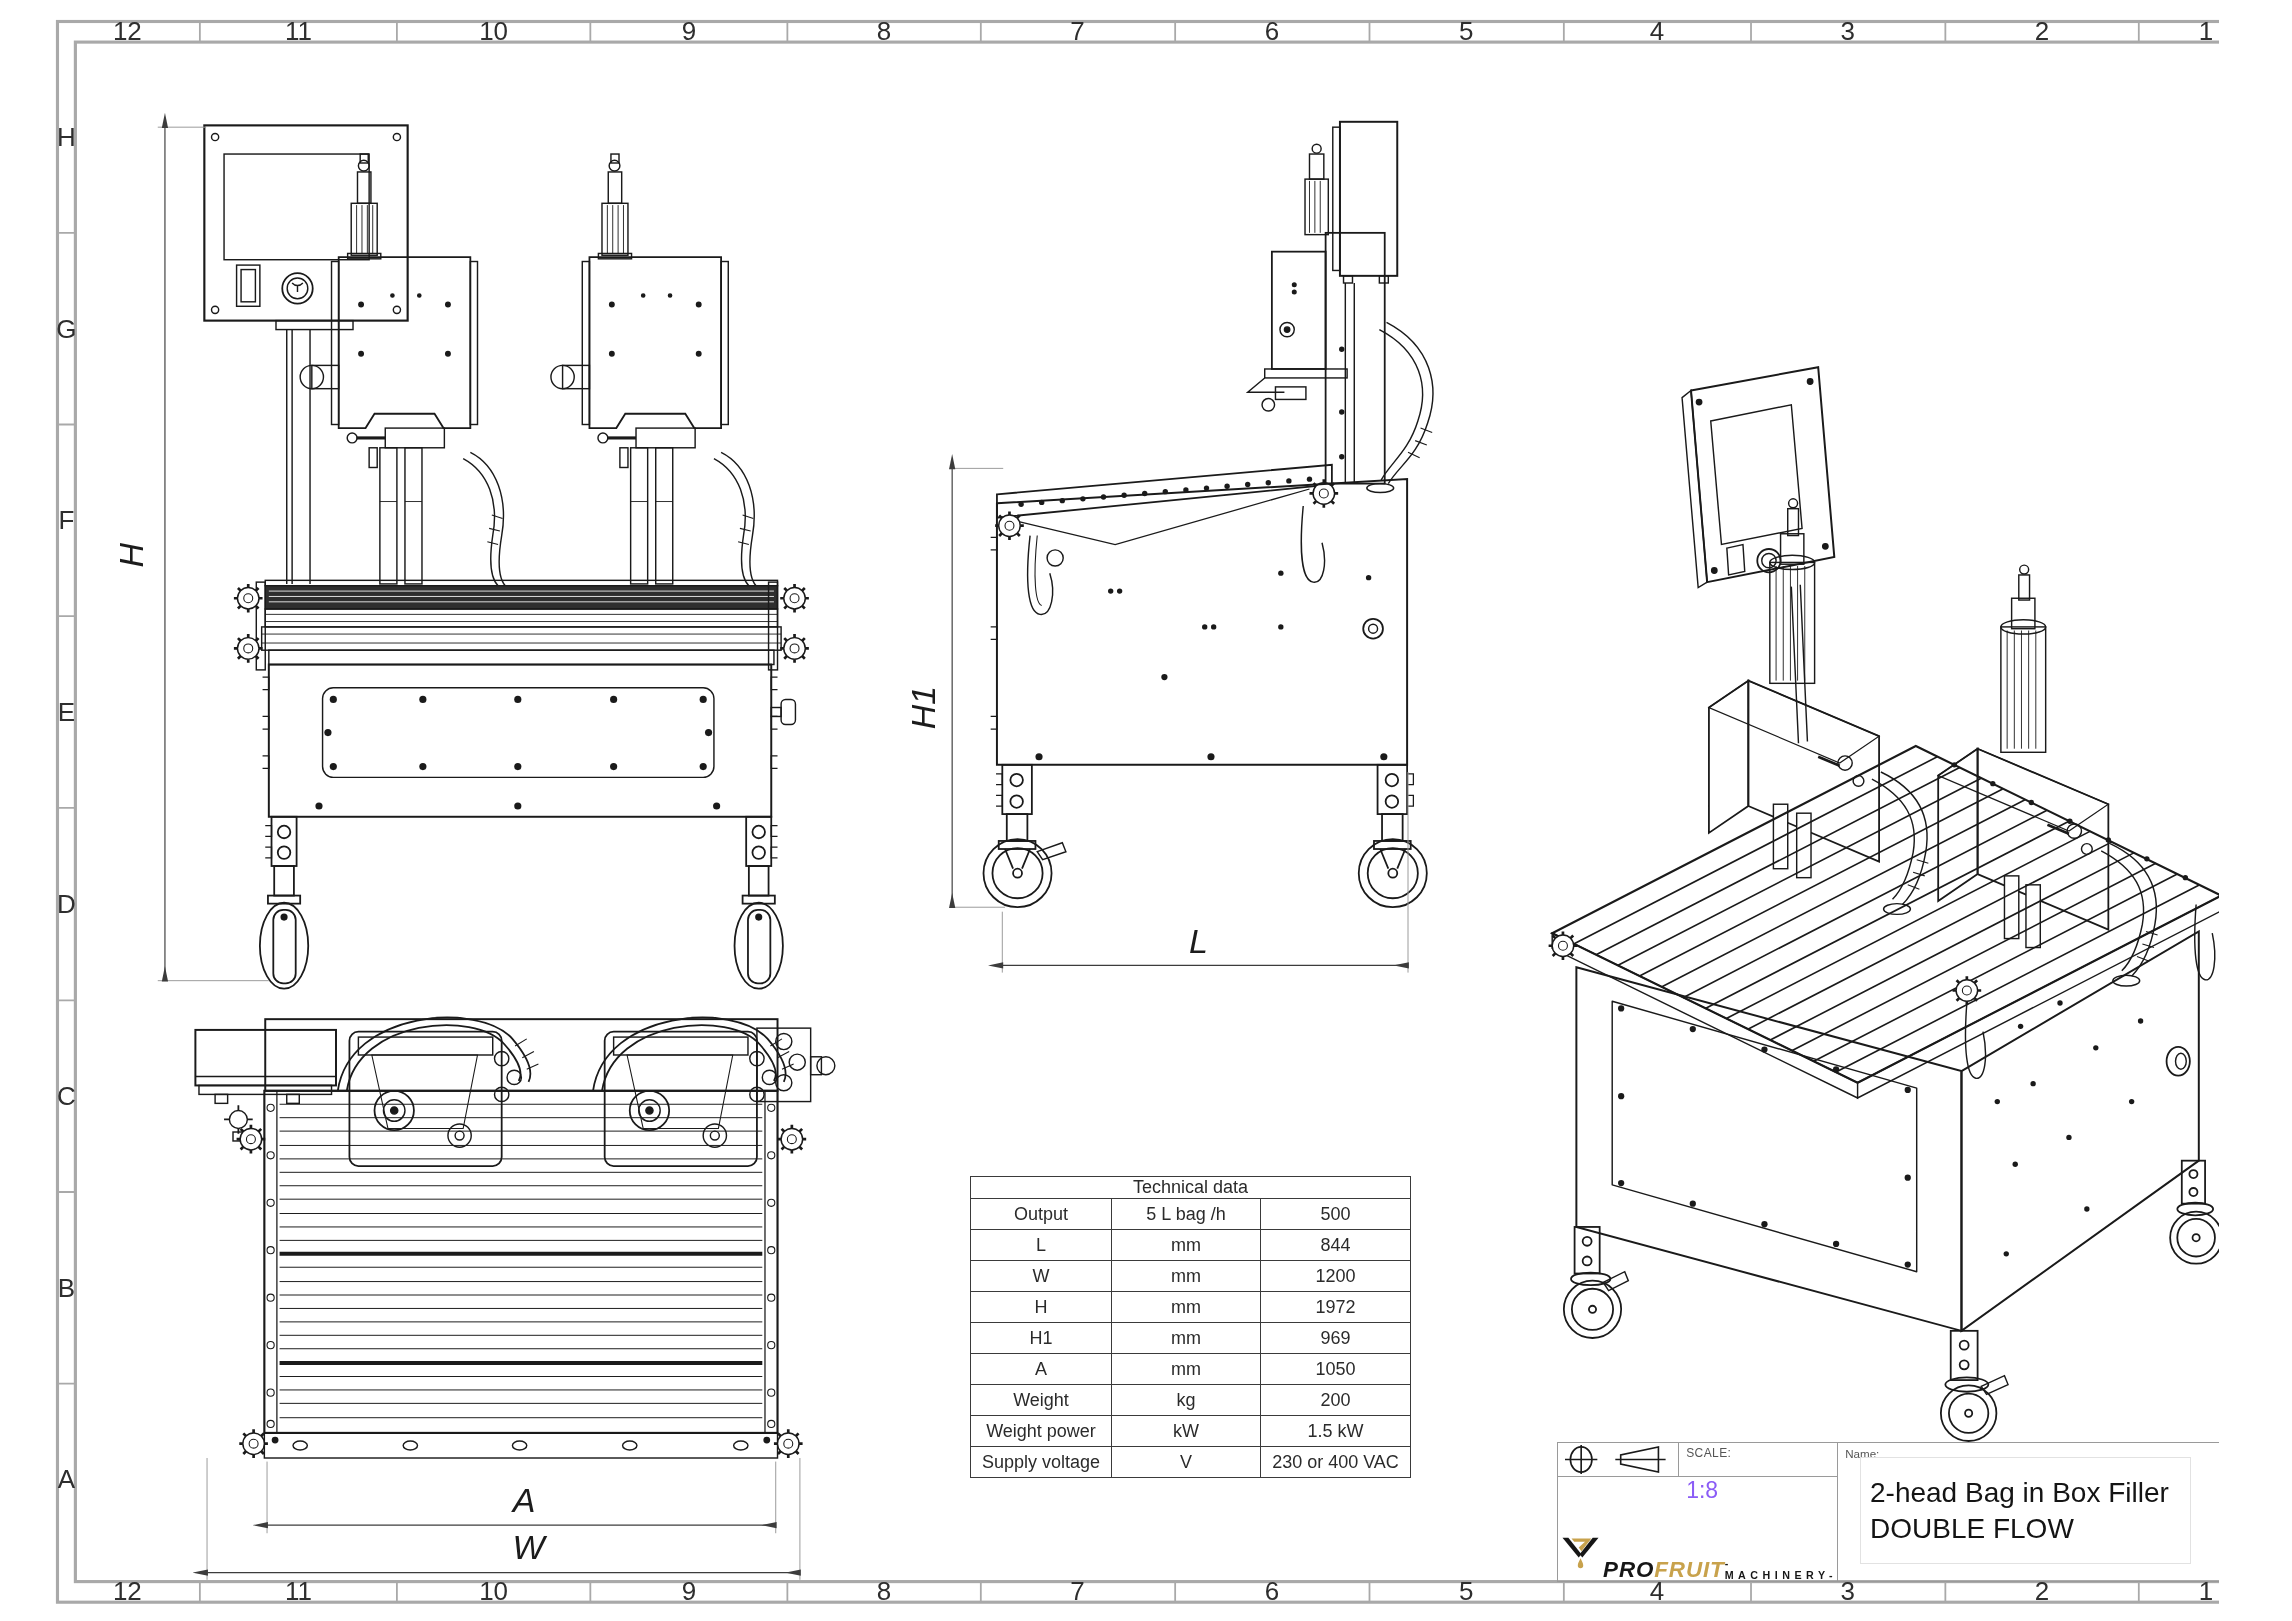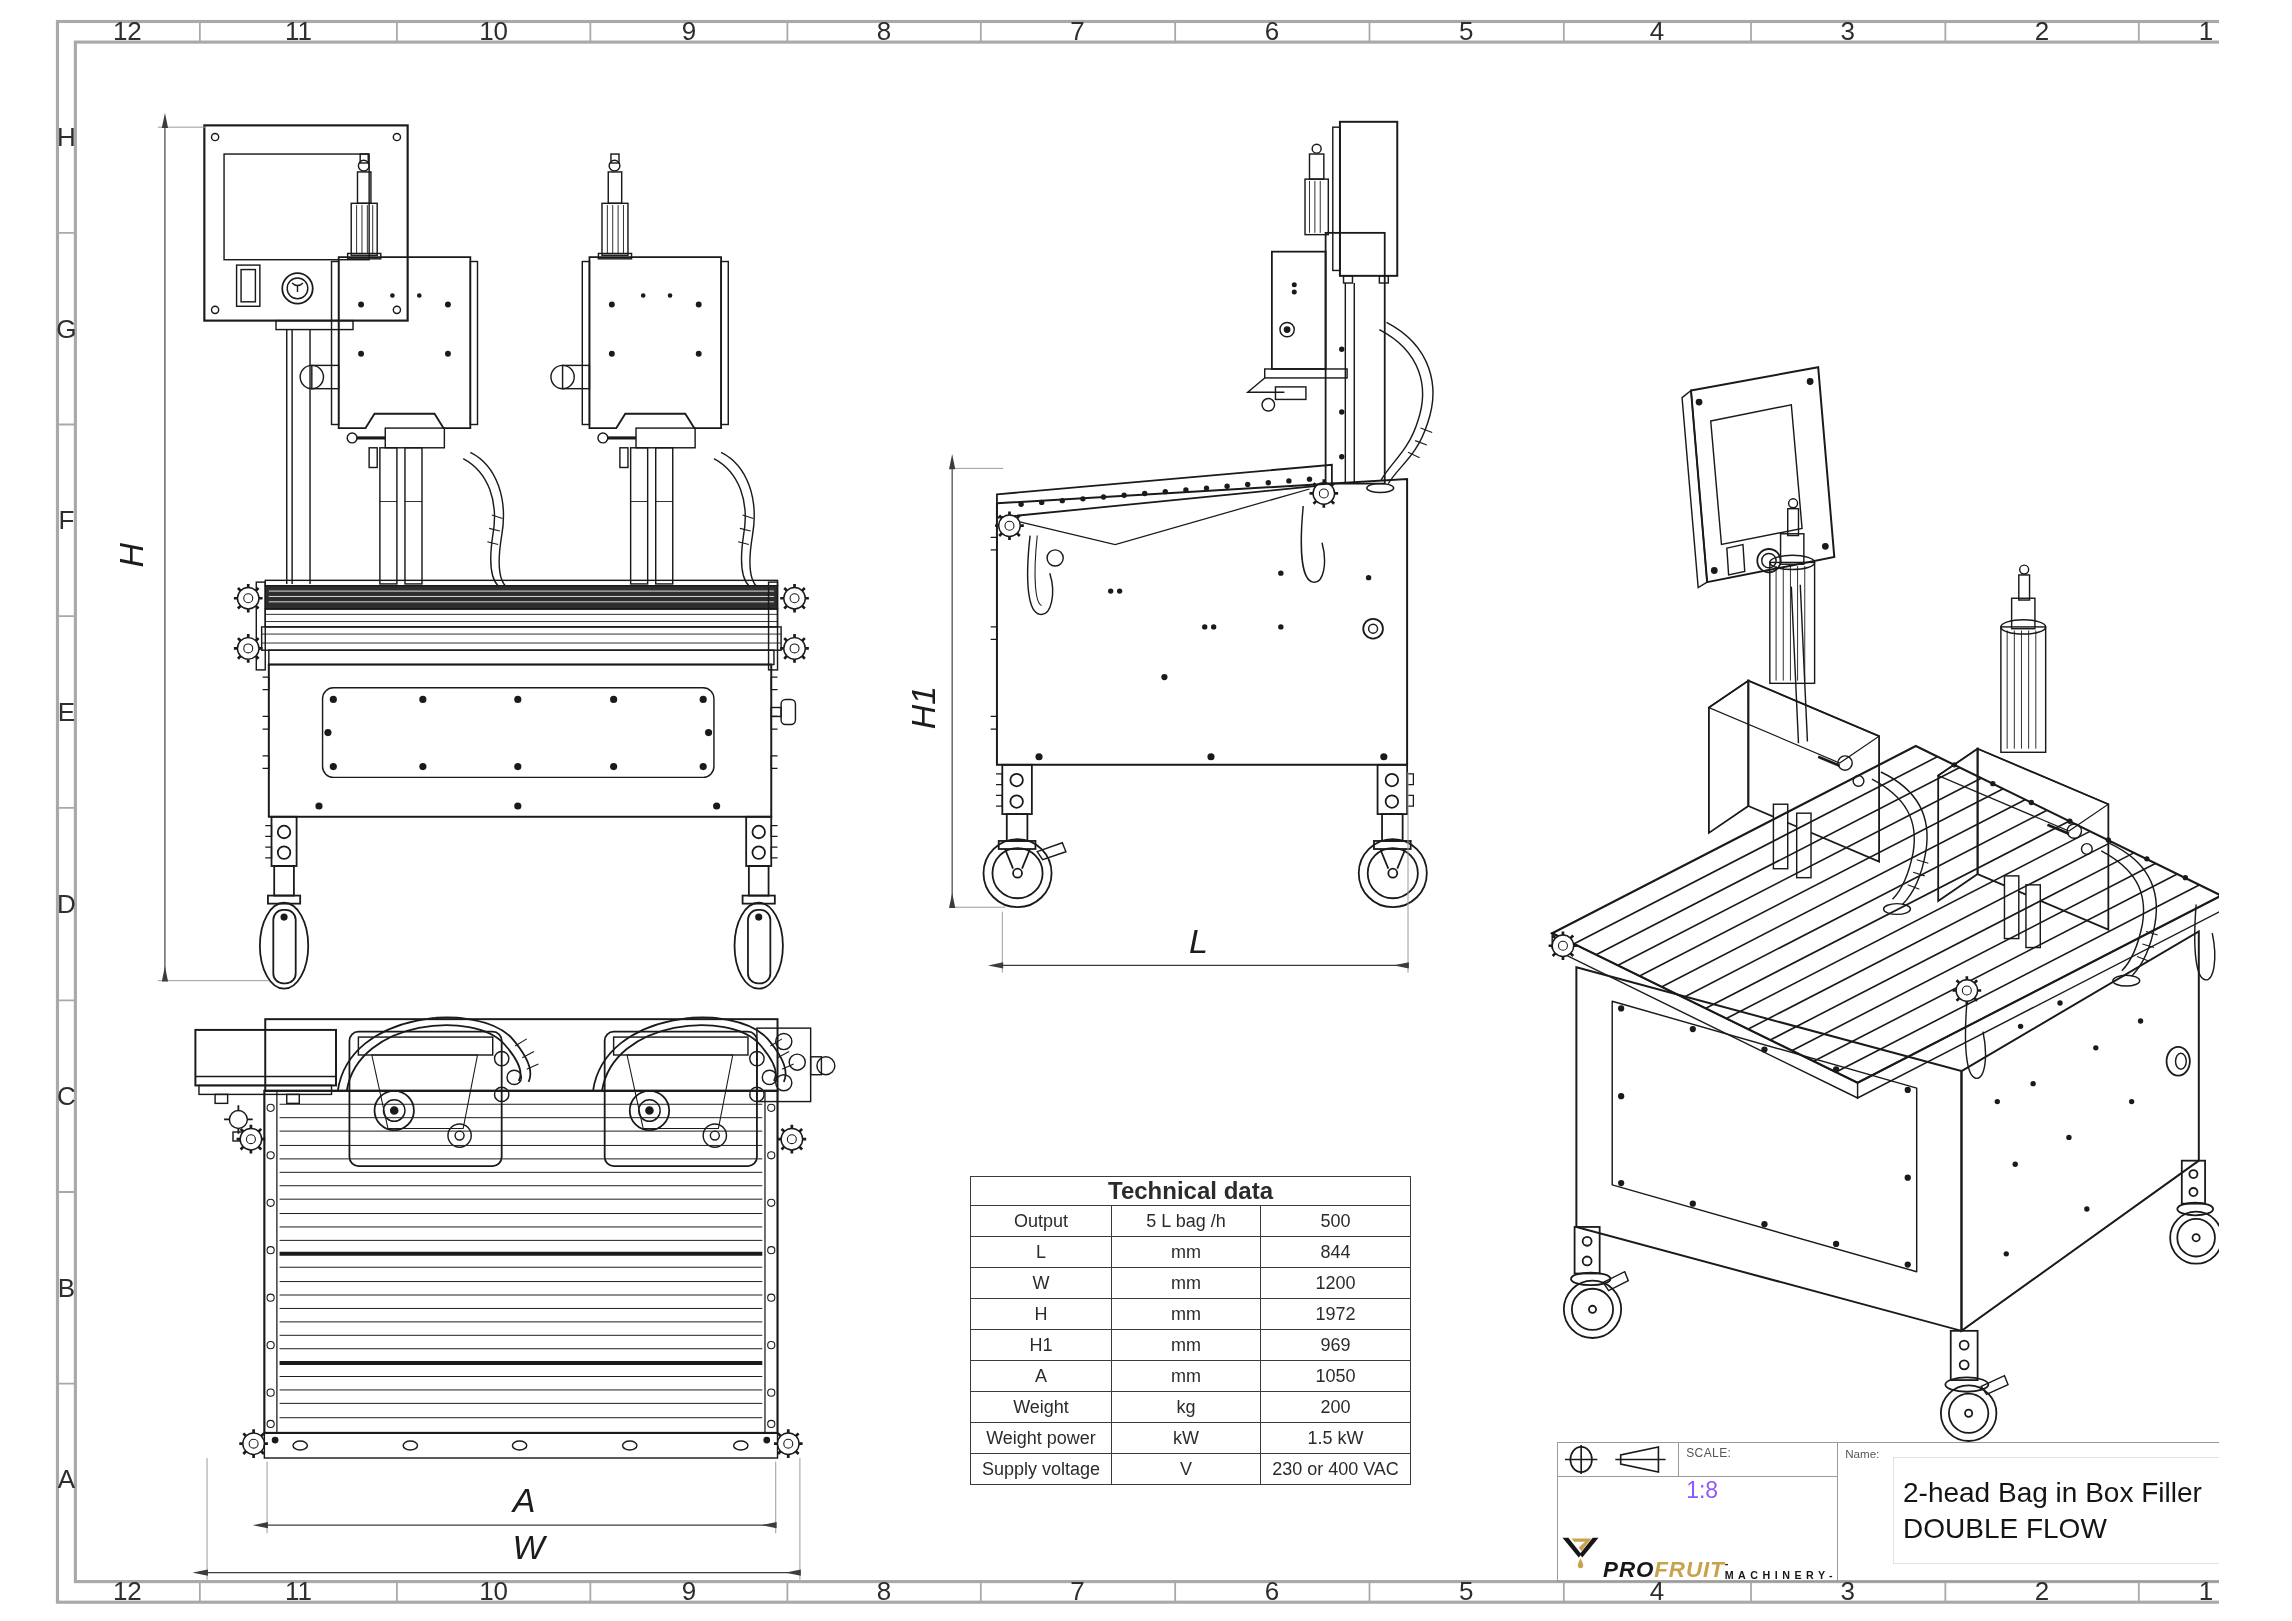--- a/index.html
+++ b/index.html
@@ -7,38 +7,38 @@
          font-family:"Liberation Sans",sans-serif;}
   .abs{position:absolute;}
   svg text{font-family:"Liberation Sans",sans-serif;}
   .gridlab{font-size:29px;fill:#2e2e2e;}
   .dimlab{font-size:38px;font-style:italic;fill:#1c1c1c;}
   
   .tech{left:970px;top:1176px;width:439px;height:302px;}
   .tech table{border-collapse:collapse;width:100%;height:100%;table-layout:fixed;
               font-size:18px;color:#2b2b2b;}
   .tech th,.tech td{border:0.9px solid #3a3a3a;text-align:center;font-weight:normal;padding:0;}
-  .tech th{height:19.7px;font-size:24px;font-weight:bold;}
+  .tech th{height:19.7px;font-size:18px;}
   .tech td{height:30px;}
   .tech col.c1{width:141px}.tech col.c2{width:149px}.tech col.c3{width:150px}
   
   .tblock{left:1557px;top:1442px;width:698px;height:140px;border:1.8px solid #9a9a9a;
           box-sizing:border-box;display:flex;}
   .tb-left{width:279px;border-right:1.8px solid #9a9a9a;display:flex;flex-direction:column;}
   .tb-symrow{height:33px;border-bottom:1.8px solid #9a9a9a;display:flex;}
   .tb-sym{width:120px;border-right:1.8px solid #9a9a9a;display:flex;align-items:center;justify-content:center;}
   .tb-scale{flex:1;padding:2.7px 0 0 7.2px;}
   .tb-scale .lab{font-size:12px;color:#555;letter-spacing:0.4px;}
   .tb-scale .val{font-size:23px;color:#8b5cf6;margin-top:17px;}
   .tb-logo{flex:1;display:flex;flex-direction:row;align-items:flex-end;justify-content:center;}
   .logo-text{font-size:22.4px;font-style:italic;font-weight:bold;letter-spacing:0.9px;line-height:1;}
   .logo-sub{font-size:10.7px;letter-spacing:4.5px;color:#161616;font-weight:bold;margin-top:3.6px;}
   .tb-name{flex:1;position:relative;padding:3.6px 0 0 7.2px;}
   .tb-name .lab{font-size:11.6px;color:#555;}
-  .nameplate{position:absolute;left:55px;top:14.3px;width:331px;height:107px;border:0.9px solid #e2e2e2;
+  .nameplate{position:absolute;left:22px;top:14.3px;width:331px;height:107px;border:0.9px solid #e2e2e2;
              display:flex;flex-direction:column;justify-content:center;padding-left:9px;box-sizing:border-box;}
   .nameplate .l1,.nameplate .l2{font-size:28px;color:#141414;line-height:36px;white-space:nowrap;}
 </style>
 </head>
 <body>
 
 <div class="sheet">
 
 <svg class="abs" style="left:0;top:0" width="2293" height="1621" viewBox="0 0 2560 1810">
   <defs>

